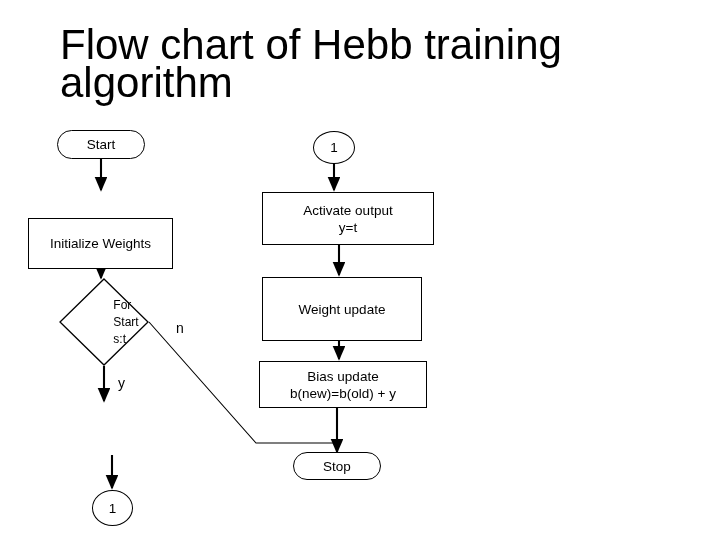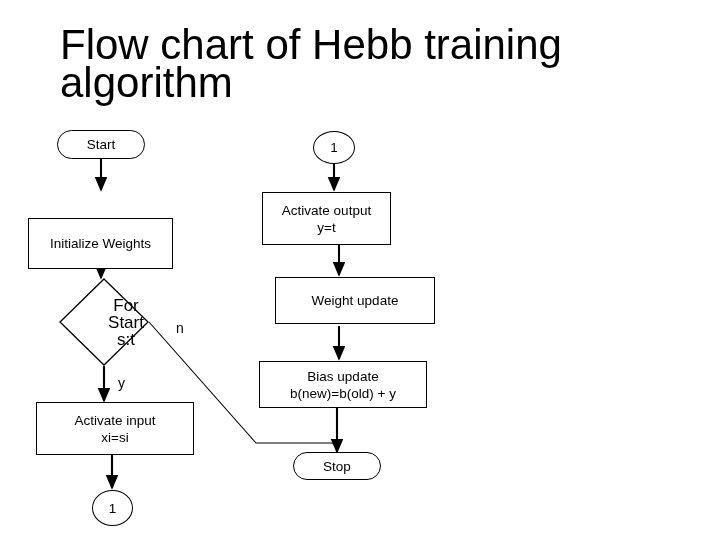--- a/index.html
+++ b/index.html
@@ -58,22 +58,21 @@
     align-items: center;
     justify-content: center;
   }
   .diamond-wrap svg {
     position: absolute;
     left: 0;
     top: 0;
   }
   .diamond-text {
     position: relative;
-    text-align: center;
-    font-size: 17px;
+    font-size: 12px;
     line-height: 17px;
     z-index: 2;
     margin-left: 44px;
   }
   .edge-label {
     position: absolute;
     font-size: 14px;
     line-height: 16px;
     z-index: 3;
     background: transparent;
@@ -143,39 +142,35 @@
       <span>For</span><br>
       <span>Start</span><br>
       <span>s:t</span>
     </div>
   </div>
 
   <div class="edge-label" style="left:118px; top:375px;">y</div>
 
   <div class="edge-label" style="left:176px; top:320px;">n</div>
 
-  <div class="node" style="left:36px; top:402px; width:158px; height:53px;">
-    <span>Activate input</span>
-    <span class="line2">xi=si</span>
-  </div>
 
   <div class="node circle" style="left:92px; top:490px; width:41px; height:36px;">
     <span>1</span>
   </div>
 
   <div class="node circle" style="left:313px; top:131px; width:42px; height:33px;">
     <span>1</span>
   </div>
 
-  <div class="node" style="left:262px; top:192px; width:129px; height:53px;">
+  <div class="node" style="left:262px; top:192px; width:172px; height:53px;">
     <span>Activate output</span>
     <span class="line2">y=t</span>
   </div>
 
-  <div class="node" style="left:262px; top:277px; width:160px; height:47px;margin-left:13px;">
+  <div class="node" style="left:262px; top:277px; width:160px; height:64px;">
     <span>Weight update</span>
   </div>
 
   <div class="node" style="left:259px; top:361px; width:168px; height:47px;">
     <span>Bias update</span>
     <span class="line2">b(new)=b(old) + y</span>
   </div>
 
   <div class="node oval" style="left:293px; top:452px; width:88px; height:28px;">
     <span>Stop</span>

